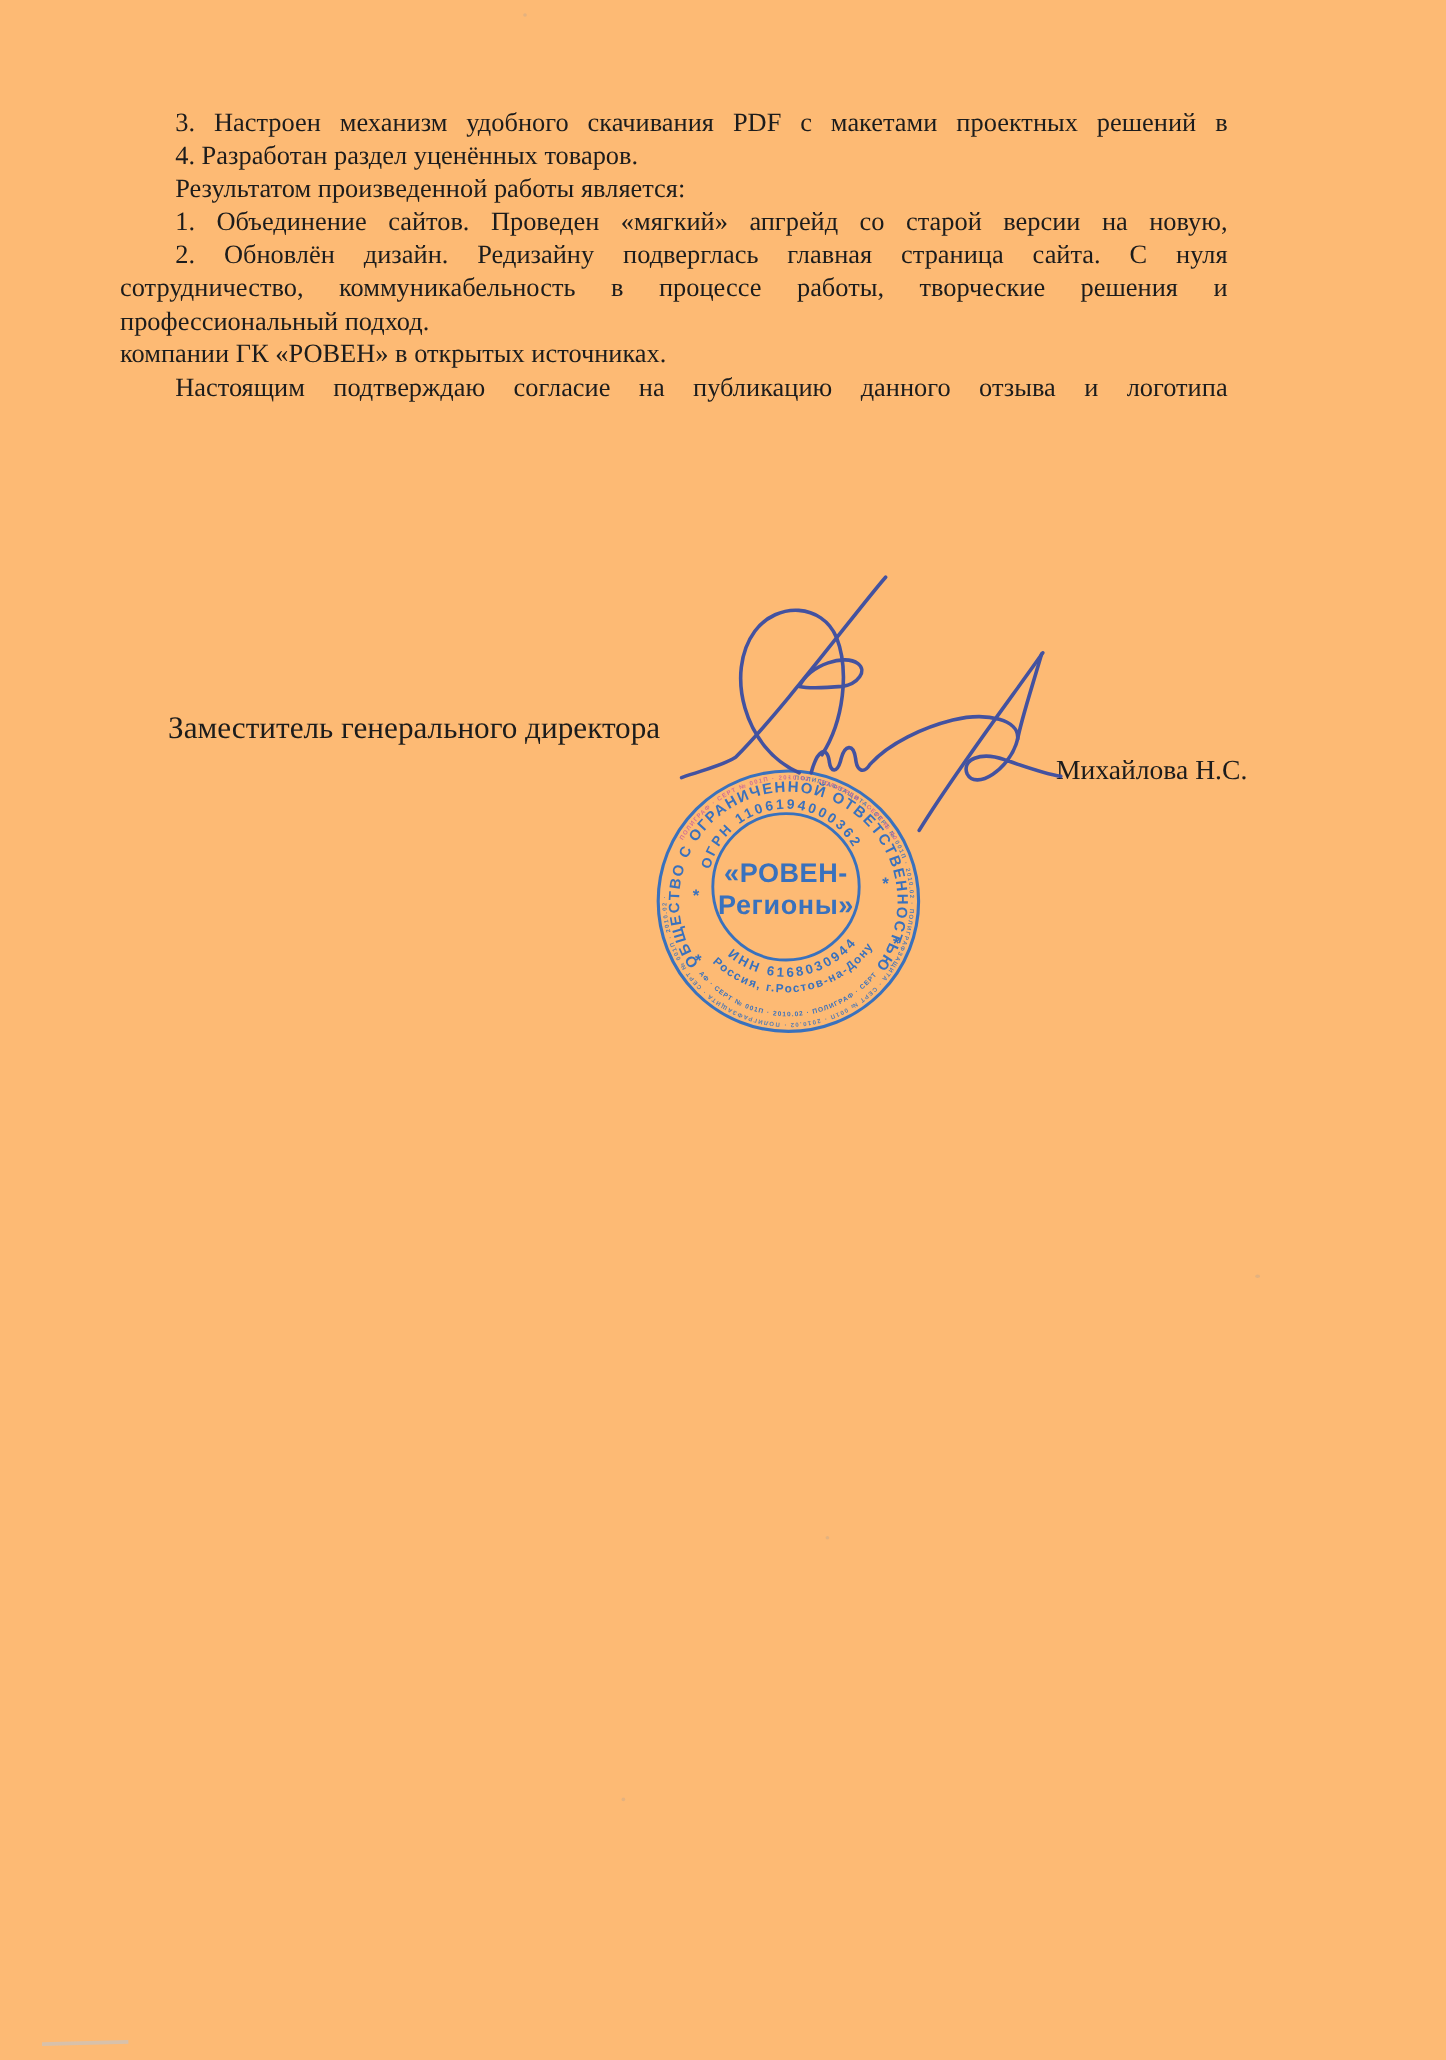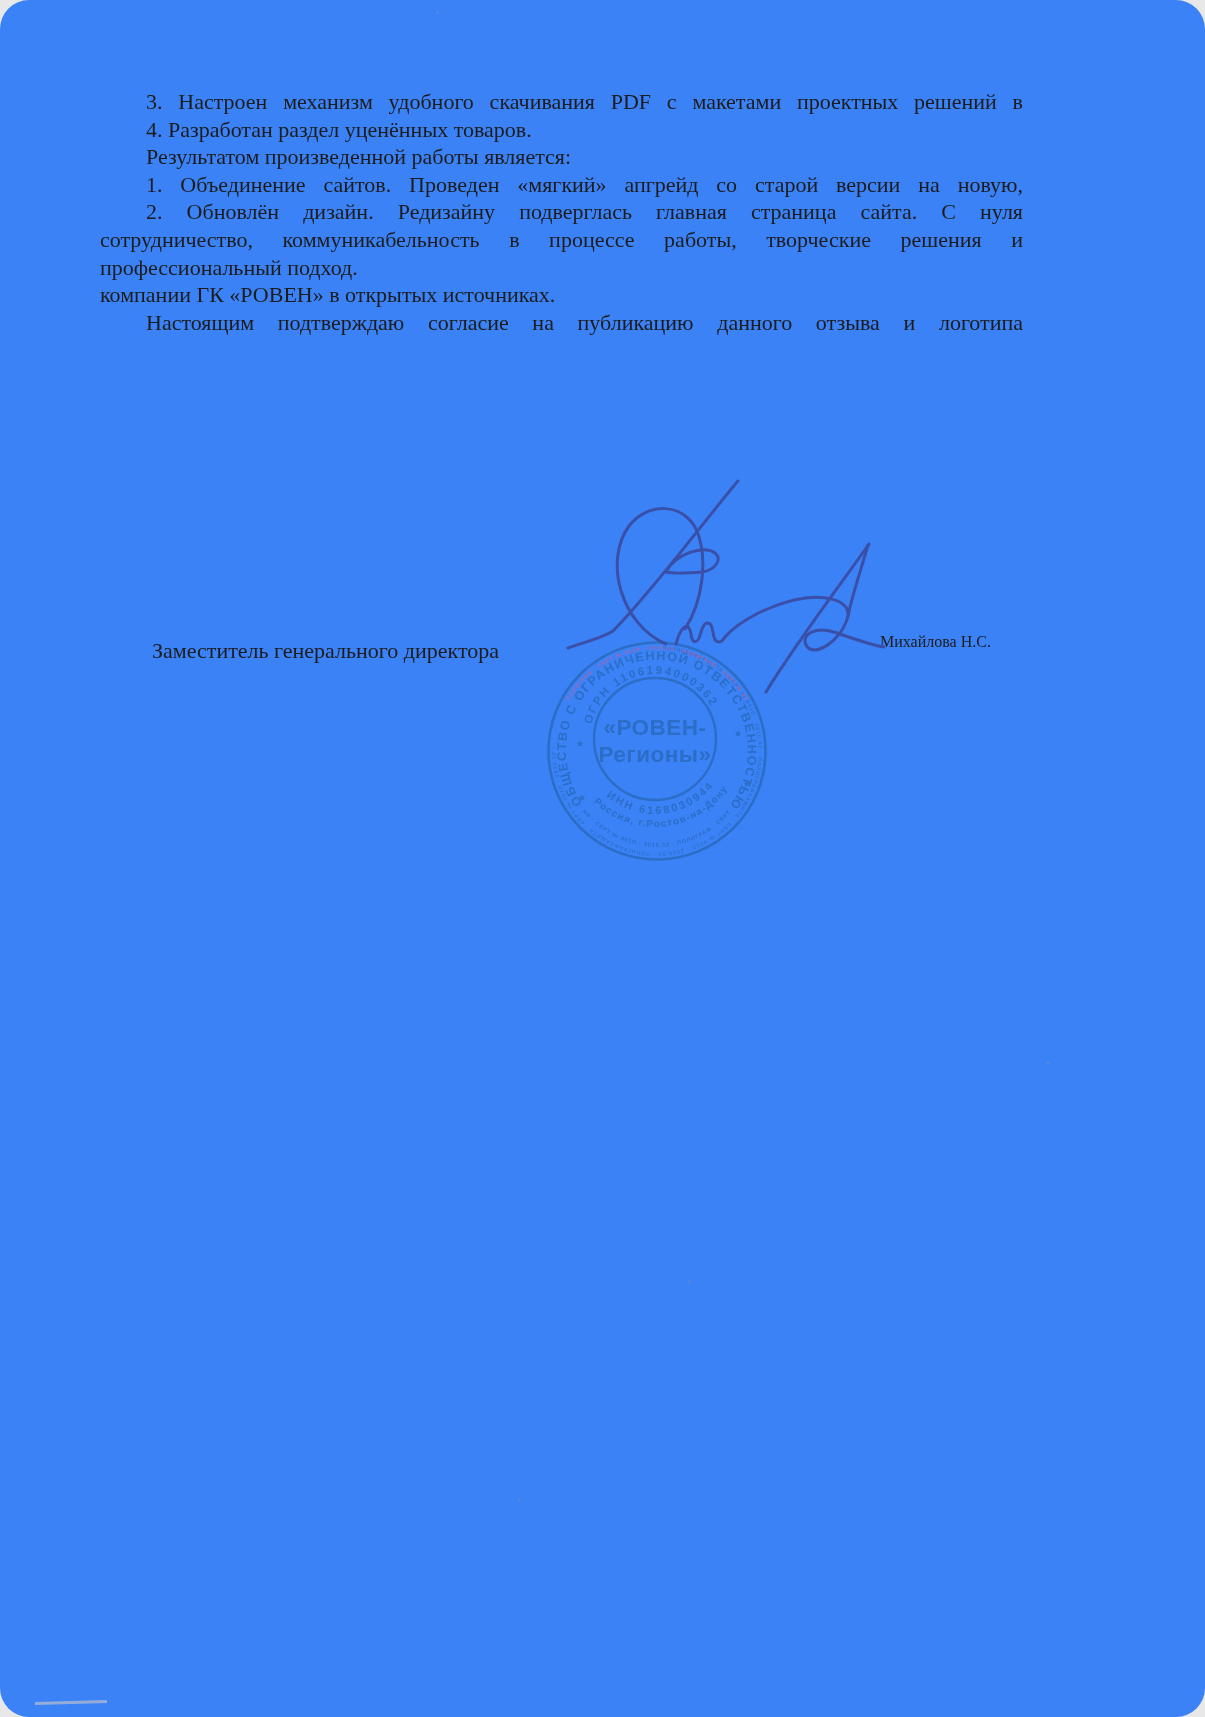--- a/index.html
+++ b/index.html
@@ -1,41 +1,40 @@
 <!DOCTYPE html>
 <html><head>
 <meta charset="utf-8">
 <style>
   html,body{margin:0;padding:0;background:#e8e8e8;}
   .page{
     position:relative;
     width:1205px;height:1717px;
-    background:#3b82f6;
+    background:#fdba74;
     overflow:hidden;
     font-family:"Liberation Serif","DejaVu Serif",serif;
     color:#1c1c1c;
-    border-radius:29px;
   }
   .body-text{
     position:absolute;left:100px;top:88px;width:923px;
     font-size:22px;
   }
   .line{
     height:27.6px;line-height:27.6px;
     overflow:visible;white-space:normal;
   }
   .line.ind{ text-indent:46px; }
   .line.j{ text-align:justify; text-align-last:justify; }
   .sig-block{
-    position:absolute;left:152px;top:592px;
-    font-size:22px;line-height:30px;margin-top:44px;
+    position:absolute;left:140px;top:592px;
+    font-size:26px;line-height:30px;
   }
   .signee{
     position:absolute;left:880px;top:627px;
-    font-size:16px;line-height:30px;
+    font-size:23px;line-height:30px;
   }
   .stamp-wrap{
     position:absolute;left:537px;top:631px;width:240px;height:240px;
     opacity:0.93;
   }
   .stamp-wrap svg{display:block;}
   .stamp-ring-text{ font-family:"Liberation Sans","DejaVu Sans",sans-serif; font-weight:700; }
   .sig-overlay{
     position:absolute;left:0;top:0;width:1205px;height:1717px;
     pointer-events:none;

